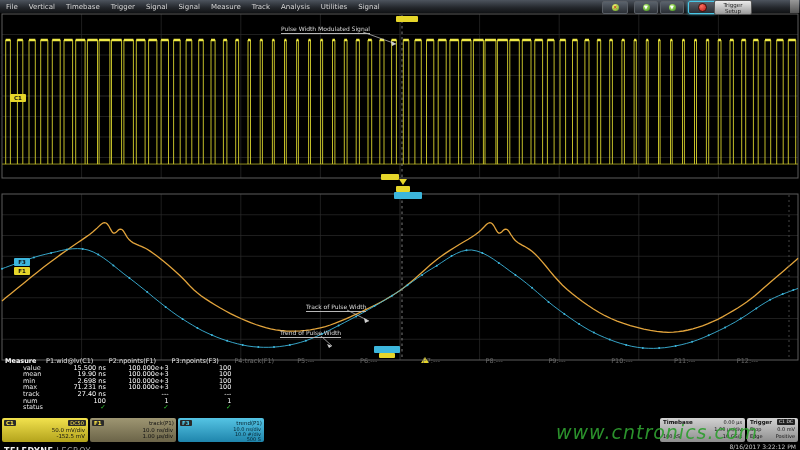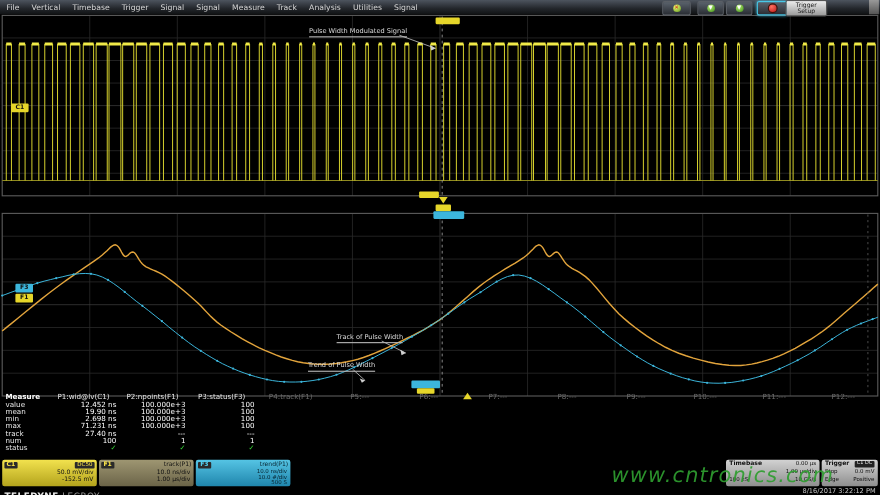--- a/index.html
+++ b/index.html
@@ -28,22 +28,22 @@
   
   .chip{position:absolute;z-index:9;border-radius:1px;}
   .mark{position:absolute;z-index:9;font-size:5.5px;font-weight:bold;color:#111;
     text-align:center;border-radius:1px;line-height:8px;}
   
   #measure{position:absolute;left:0;top:358px;width:800px;display:grid;
     grid-template-columns:46px repeat(12,62.8px);grid-auto-rows:6.6px;
     font-size:6.5px;line-height:6.6px;z-index:5;}
   .mcell{overflow:hidden;white-space:nowrap;}
   .mtitle{font-weight:bold;color:#fff;padding-left:5px;}
-  .mlabel{color:#e8e8e8;padding-left:5px;}
-  .mhead{color:#e8e8e8;text-align:center;padding-right:3px;}
+  .mlabel{color:#e8e8e8;padding-left:23px;}
+  .mhead{color:#e8e8e8;text-align:left;padding-right:3px;}
   .mhead.dim{color:#6b6b6b;}
   .mval{color:#fff;text-align:right;padding-right:3px;}
   .chk{color:#35d435;font-weight:bold;}
   
   .desc{position:absolute;top:418px;width:86px;height:24px;border-radius:2px;
     font-size:5.5px;color:#111;z-index:6;overflow:hidden;}
   .drow{display:flex;justify-content:space-between;align-items:center;padding:1px 2px 0 2px;height:8px;}
   .idchip{font-size:5.5px;font-weight:bold;padding:0 2px;border-radius:1px;background:#2a2a2a;}
   .dval{text-align:right;padding-right:3px;line-height:6.2px;}
   .d3 .dval{font-size:5px;line-height:5.2px;}
@@ -220,32 +220,32 @@
 <div class="chip" style="left:381px;top:174px;width:18px;height:6px;background:#e6d62a;"></div>
 <div class="chip" style="left:396px;top:186px;width:14px;height:6px;background:#e6d62a;"></div>
 <div class="chip" style="left:394px;top:192px;width:28px;height:7px;background:#3cb6dc;"></div>
 <div class="chip" style="left:374px;top:346px;width:26px;height:7px;background:#3cb6dc;"></div>
 <div class="chip" style="left:379px;top:353px;width:16px;height:5px;background:#e6d62a;"></div>
 
 <div id="measure">
     <div class="mcell mtitle">Measure</div>
     <div class="mcell mhead">P1:wid@lv(C1)</div>
     <div class="mcell mhead">P2:npoints(F1)</div>
-    <div class="mcell mhead">P3:status(F3)</div>
+    <div class="mcell mhead">P3:npoints(F3)</div>
     <div class="mcell mhead dim">P4:track(F1)</div>
     <div class="mcell mhead dim">P5:---</div>
     <div class="mcell mhead dim">P6:---</div>
     <div class="mcell mhead dim">P7:---</div>
     <div class="mcell mhead dim">P8:---</div>
     <div class="mcell mhead dim">P9:---</div>
     <div class="mcell mhead dim">P10:---</div>
     <div class="mcell mhead dim">P11:---</div>
     <div class="mcell mhead dim">P12:---</div>
     <div class="mcell mlabel">value</div>
-    <div class="mcell mval">12.452 ns</div>
+    <div class="mcell mval">15.500 ns</div>
     <div class="mcell mval">100.000e+3</div>
     <div class="mcell mval">100</div>
     <div class="mcell mval"></div>
     <div class="mcell mval"></div>
     <div class="mcell mval"></div>
     <div class="mcell mval"></div>
     <div class="mcell mval"></div>
     <div class="mcell mval"></div>
     <div class="mcell mval"></div>
     <div class="mcell mval"></div>

